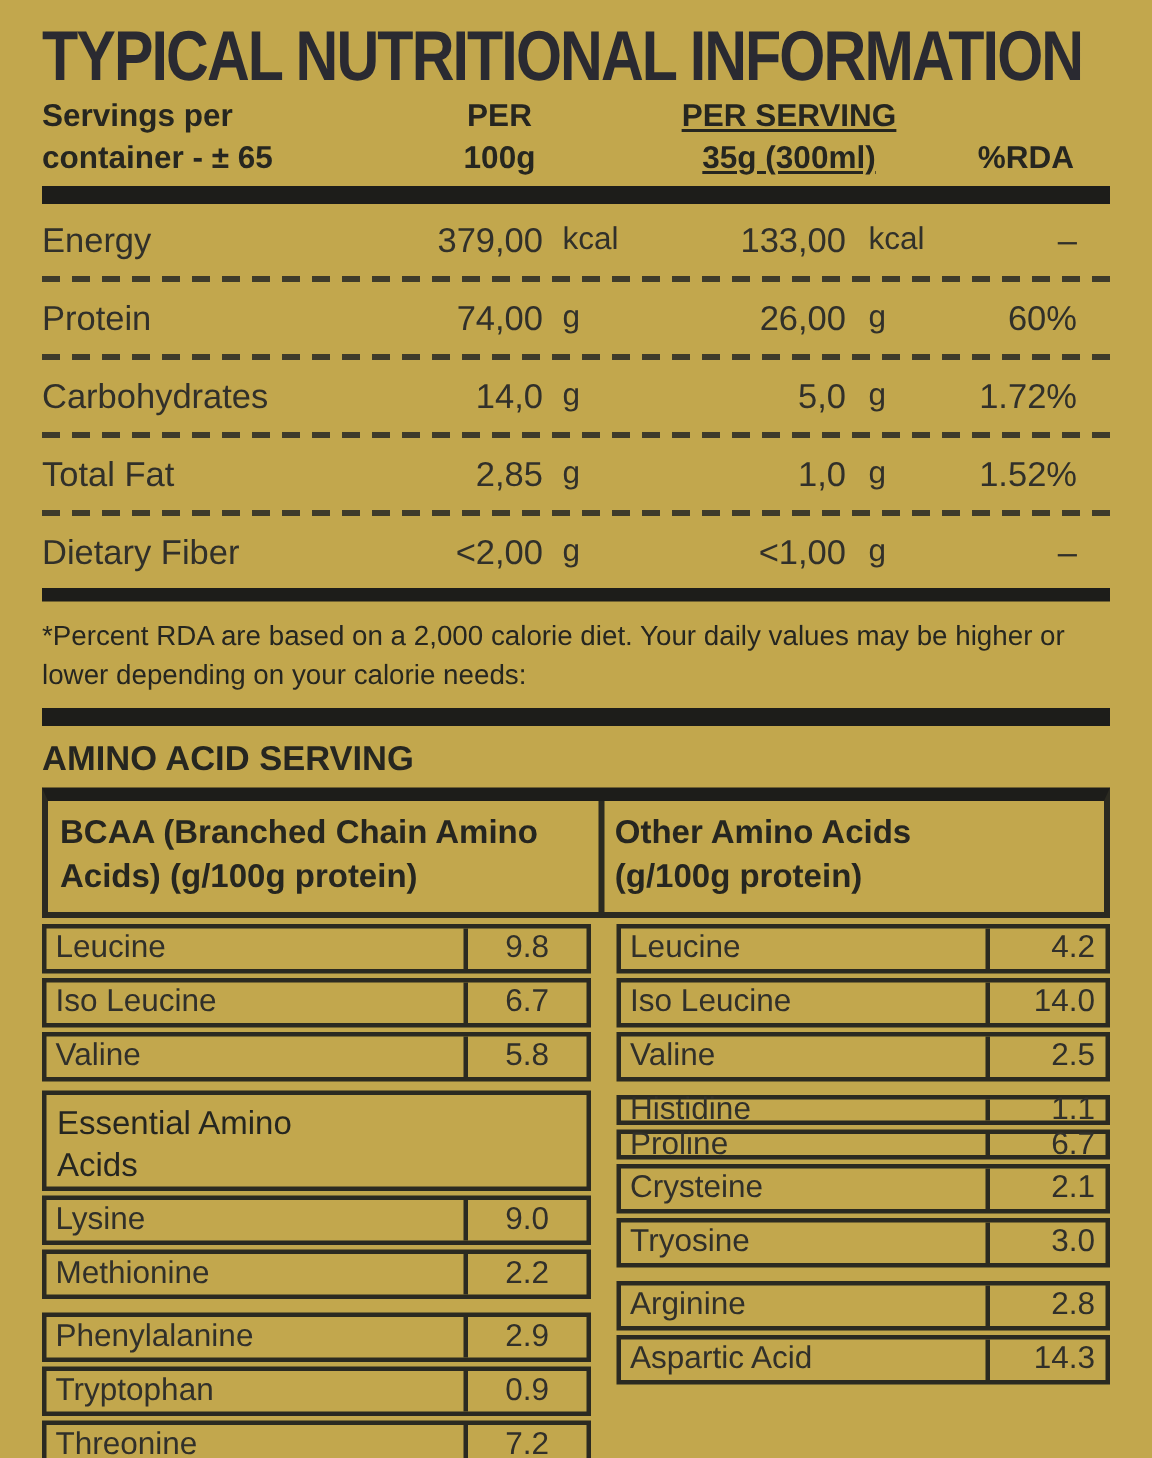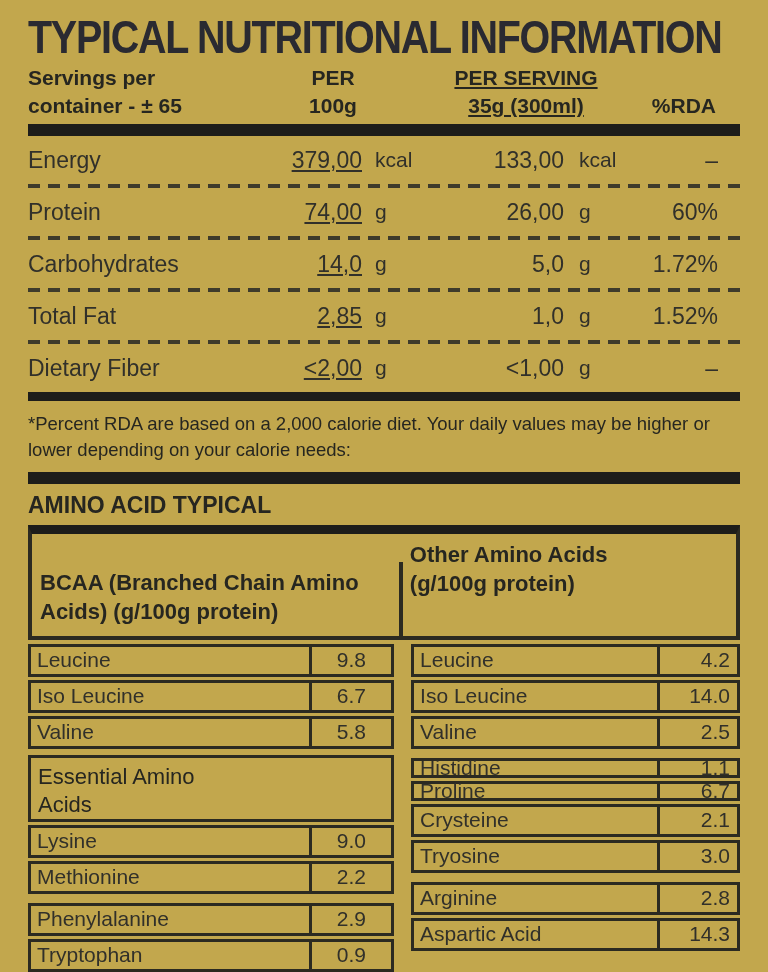--- a/index.html
+++ b/index.html
@@ -55,21 +55,21 @@
   .bar-thick{height:12px;margin-top:5px;}
   .bar-mid{height:9px;}
   
   .nrow{
     display:flex;
     align-items:center;
     height:48px;
     font-size:23px;
   }
   .n-label{flex:1;}
-  .n-val1{width:112px;text-align:right;text-decoration:underline;}
+  .n-val1{width:112px;text-align:right;}
   .n-unit1{width:64px;padding-left:13px;font-size:21px;}
   .n-val2{width:138px;text-align:right;}
   .n-unit2{width:66px;padding-left:15px;font-size:21px;}
   .n-rda{width:110px;text-align:right;padding-right:22px;}
   .dashline{
     height:4px;
     background-image:repeating-linear-gradient(to right, var(--dash) 0 12px, transparent 12px 20px);
   }
   
   .footnote{
@@ -94,21 +94,20 @@
   .amino-header .cell{
     font-weight:bold;
     font-size:22px;
     line-height:1.3;
     padding:7px 8px 9px 8px;
     color:var(--ink-strong);
   }
   .amino-header .cell.left{
     width:calc(51.4% + 9px);
     border-right:4px solid var(--border);
-    margin-top:28px;
   }
   .amino-header .cell.right{flex:1;padding-left:7px;}
   .amino-header .cell.right span{display:inline-block;max-width:250px;}
   .amino-body{
     display:flex;
     justify-content:space-between;
     margin-top:4px;
   }
   .acol{display:flex;flex-direction:column;}
   .acol.left{width:51.4%;}
@@ -218,21 +217,21 @@
       <span class="n-rda">–</span>
     </div>
   </div>
 
   <div class="bar bar-mid"></div>
 
   <div class="footnote">*Percent RDA are based on a 2,000 calorie diet. Your daily values may be higher or lower depending on your calorie needs:</div>
 
   <div class="bar bar-thick"></div>
 
-  <div class="amino-title">AMINO ACID TYPICAL</div>
+  <div class="amino-title">AMINO ACID SERVING</div>
 
   <div class="amino-header">
     <div class="cell left">BCAA (Branched Chain Amino Acids) (g/100g protein)</div>
     <div class="cell right">
       <span>Other Amino Acids (g/100g protein)</span>
     </div>
   </div>
 
   <div class="amino-body">
 

